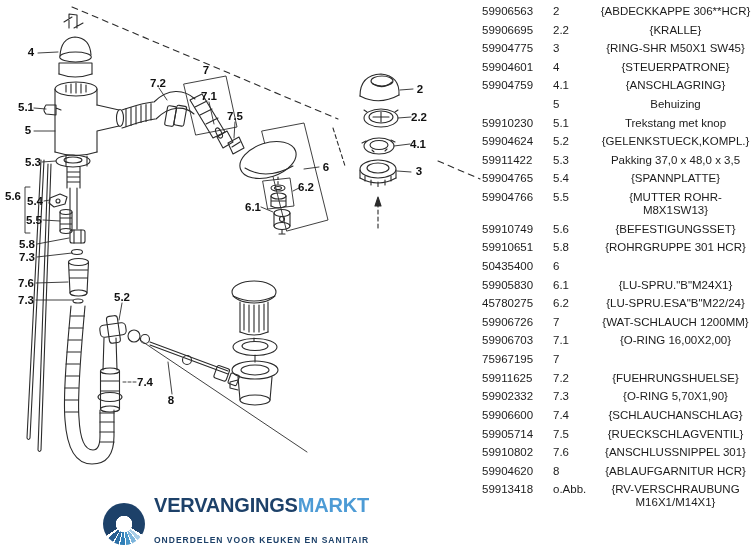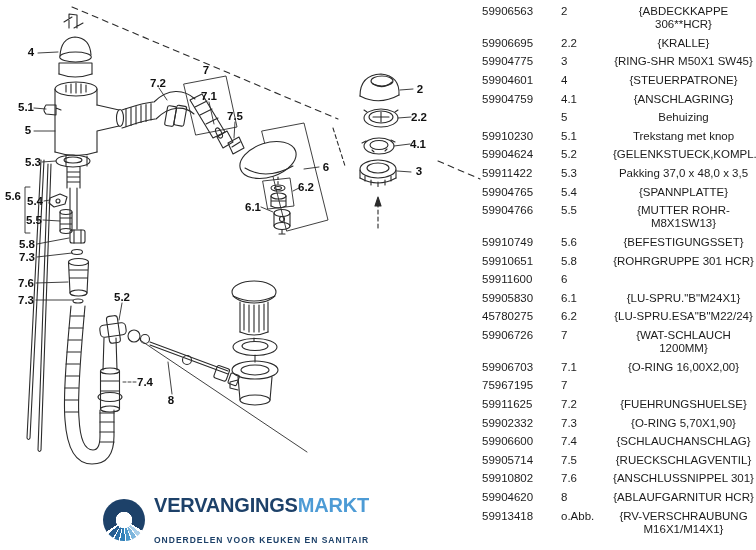--- a/index.html
+++ b/index.html
@@ -13,28 +13,28 @@
   .callout {
     position:absolute; transform:translate(-50%,-50%);
     font-size:11.5px; font-weight:700; color:#111; white-space:nowrap;
   }
   
   .parts {
     position:absolute; left:482px; top:5px; width:272px;
     display:flex; flex-direction:column; gap:5.5px;
     font-size:11.5px; line-height:1.14; color:#1c1c1c;
   }
-  .prow { display:flex; align-items:flex-start;gap:8px; }
+  .prow { display:flex; align-items:flex-start; }
   .pnum  { width:71px; flex:none; }
   .ppos  { width:44px; flex:none; }
   .pdesc { flex:1; min-width:0;text-align:center; }
   
   .logo {
     position:absolute; left:103px; top:495px;
-    display:flex; align-items:center; gap:9px; cursor:pointer;
+    display:flex; align-items:flex-end; gap:9px; cursor:pointer;
   }
   .logo-disc {
     width:42px; height:42px; border-radius:50%; flex:none;
     background:
       radial-gradient(circle at 50% 50%, #fff 0 8px, rgba(255,255,255,0) 8.5px),
       conic-gradient(from 0deg,
         #1d4169 0deg 120deg,
         #fff 120deg 128deg,
         #a9cee8 128deg 140deg,
         #fff 140deg 144deg,
@@ -348,21 +348,21 @@
         <span class="pnum">59910749</span>
         <span class="ppos">5.6</span>
         <span class="pdesc">{BEFESTIGUNGSSET}</span>
       </div>
       <div class="prow">
         <span class="pnum">59910651</span>
         <span class="ppos">5.8</span>
         <span class="pdesc">{ROHRGRUPPE 301 HCR}</span>
       </div>
       <div class="prow">
-        <span class="pnum">59911600</span>
+        <span class="pnum">50435400</span>
         <span class="ppos">6</span>
       </div>
       <div class="prow">
         <span class="pnum">59905830</span>
         <span class="ppos">6.1</span>
         <span class="pdesc">{LU-SPRU."B"M24X1}</span>
       </div>
       <div class="prow">
         <span class="pnum">45780275</span>
         <span class="ppos">6.2</span>

